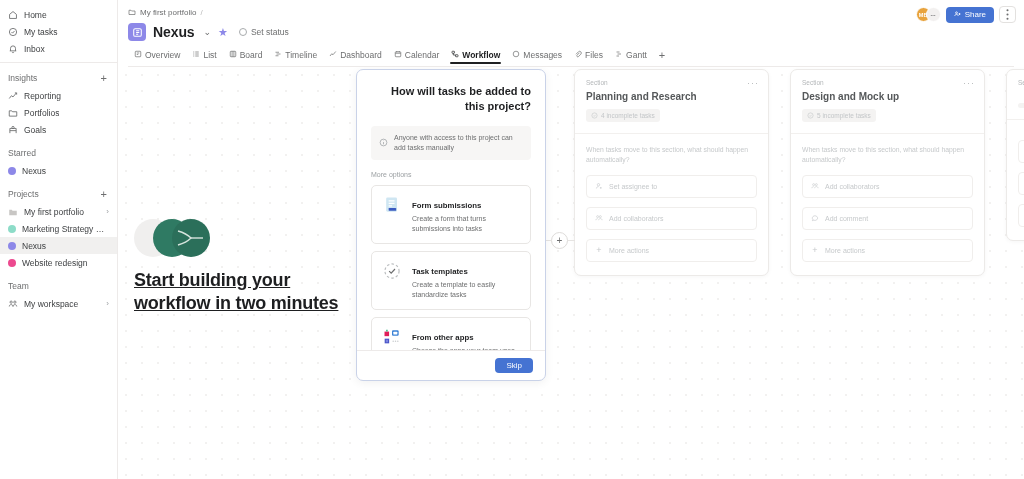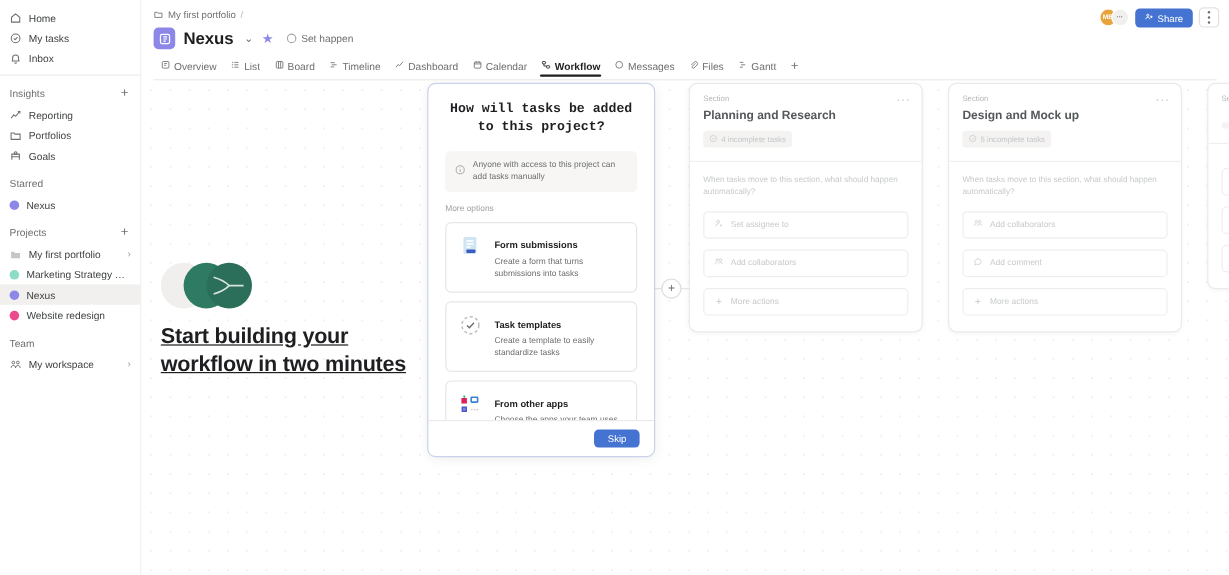--- a/index.html
+++ b/index.html
@@ -82,21 +82,21 @@
   .topright { position: absolute; top: 6px; right: 8px; display: flex; align-items: center; gap: 5px; z-index: 10; }
   .avatars { display: flex; align-items: center; }
   .av {
     width: 15px; height: 15px; border-radius: 50%;
     border: 1.5px solid #fff; font-size: 5.5px; color: #fff;
     display: flex; align-items: center; justify-content: center; font-weight: 700;
   }
   .av1 { background: #e8a33d; }
   .av2 { background: #f2f0ef; color: #6d6e6f; margin-left: -5px; border:1.5px solid #fff; }
   .share-btn {
-    display: flex; align-items: flex-end; gap: 3px;
+    display: flex; align-items: center; gap: 3px;
     background: #4573d2; color: #fff; font-size: 8px;
     padding: 3px 8px; border-radius: 4px; border: none; cursor: pointer;
     font-family: "Liberation Sans", sans-serif;
   }
   .share-btn svg { width: 8px; height: 8px; }
   .icon-btn {
     width: 17px; height: 17px; border-radius: 4px; border: 1px solid #e3e1df;
     background: #fff; display: flex; align-items: center; justify-content: center;
     cursor: pointer; color: #6d6e6f;
   }
@@ -122,21 +122,21 @@
 
   
   .modal {
     position: absolute; left: 238px; top: 2px;
     width: 190px; height: 312px;
     background: #fff; border: 1px solid #c9d2e8;
     border-radius: 7px; box-shadow: 0 2px 10px rgba(0,0,0,0.06);
     display: flex; flex-direction: column; z-index: 20;
   }
   .modal-body { padding: 14px 14px 0 14px; flex: 1; overflow: hidden; }
-  .modal-title { font-size: 11px; font-weight: 600; text-align: center; line-height: 1.35; color: #1e1f21; font-family: Liberation Mono, monospace; }
+  .modal-title { font-size: 11px; font-weight: 600; text-align: right; line-height: 1.35; color: #1e1f21; }
   .note {
     display: flex; gap: 6px; align-items: flex-start;
     background: #f7f6f5; border-radius: 4px;
     padding: 7px 8px; margin-top: 12px;
   }
   .note svg { width: 9px; height: 9px; flex: 0 0 9px; margin-top: 0.5px; }
   .note-text { font-size: 7px; color: #6d6e6f; line-height: 1.45; }
   .more-options { font-size: 7px; color: #9ca0a3; margin-top: 11px; }
   .opt {
     display: flex; gap: 9px; align-items: flex-start;
@@ -371,21 +371,21 @@
           <svg viewBox="0 0 16 16" fill="none" stroke="#fff" stroke-width="1.5">
               <rect x="2.5" y="2.5" width="11" height="11" rx="2"></rect>
               <path d="M6 5.5h4.5M6 8h4.5M6 10.5h3"></path>
             </svg>
         </div>
         <span class="proj-title">Nexus</span>
         <span class="title-chev">⌄</span>
         <span class="star">★</span>
         <span class="setstatus">
           <span class="status-ring"></span>
-          <span>Set happen</span>
+          <span>Set status</span>
         </span>
       </div>
 
       <div class="tabs">
         <div class="tab">
           <span><svg viewBox="0 0 16 16" fill="none" stroke="currentColor" stroke-width="1.4">
                 <rect x="2.5" y="2.5" width="11" height="11" rx="1.5"></rect>
                 <path d="M5.5 6h5M5.5 9h3"></path>
               </svg></span>
           <span>Overview</span>

